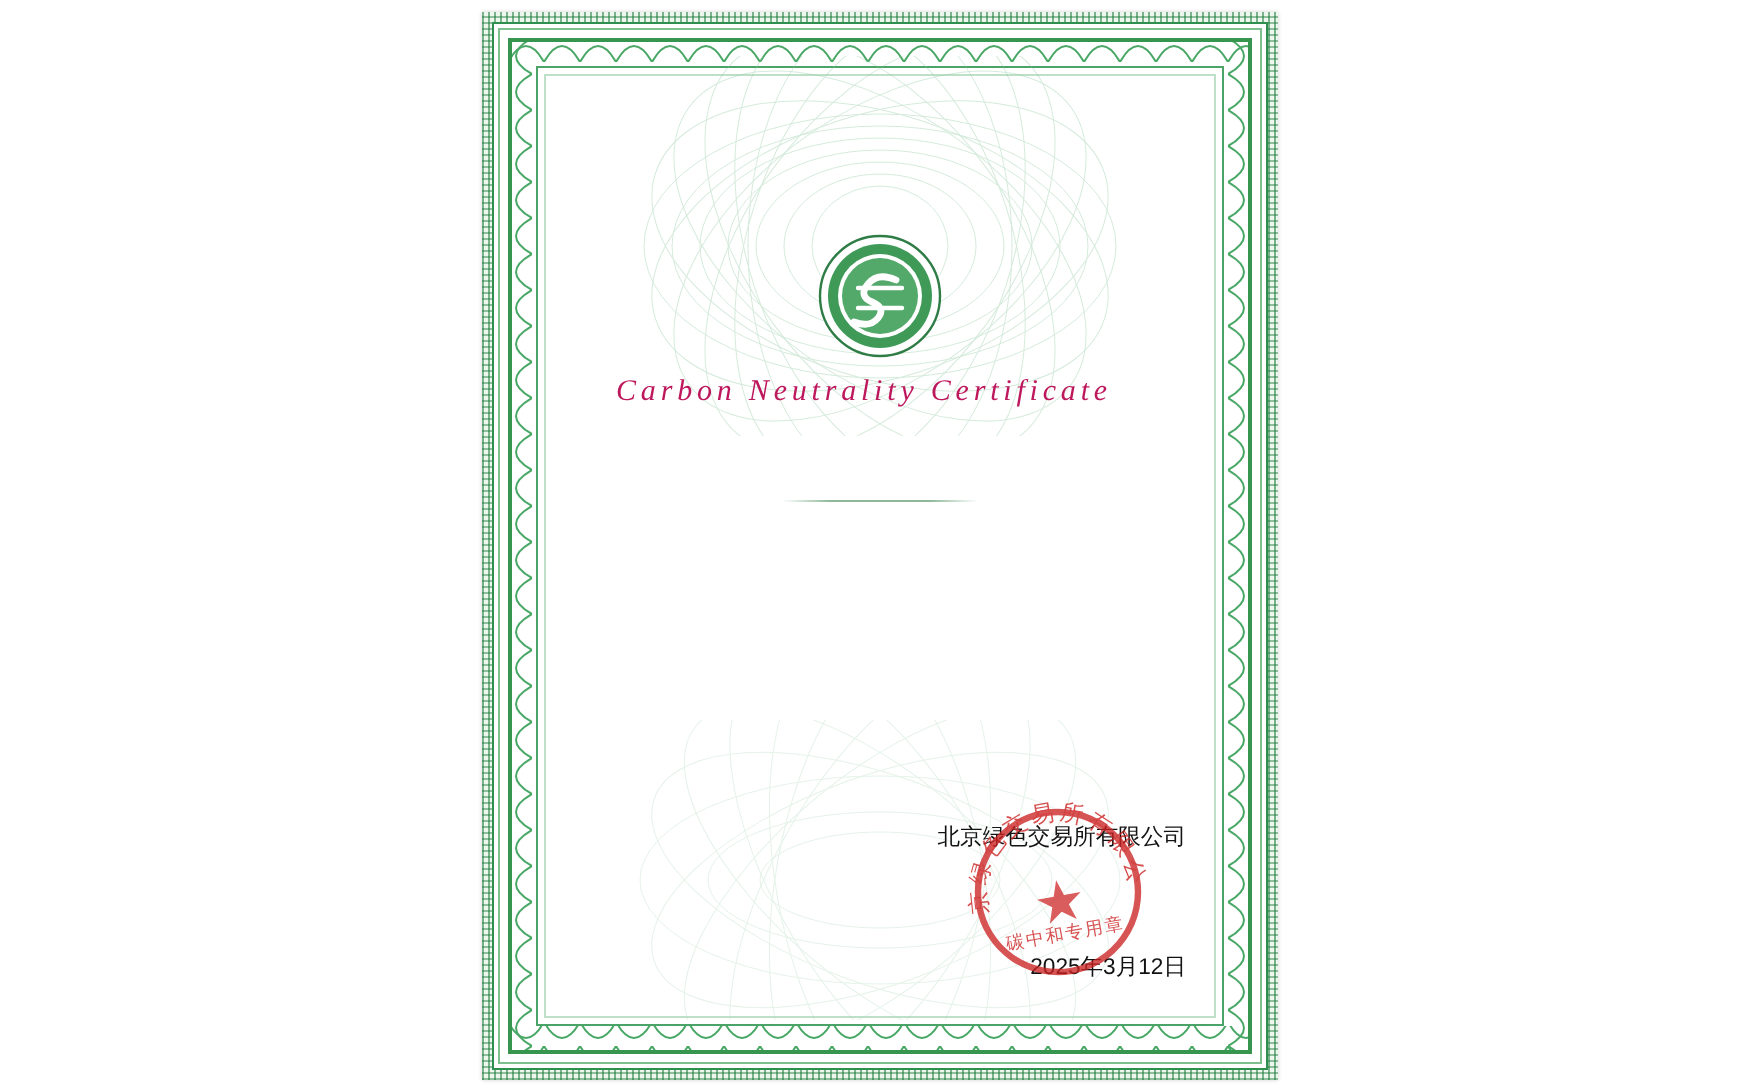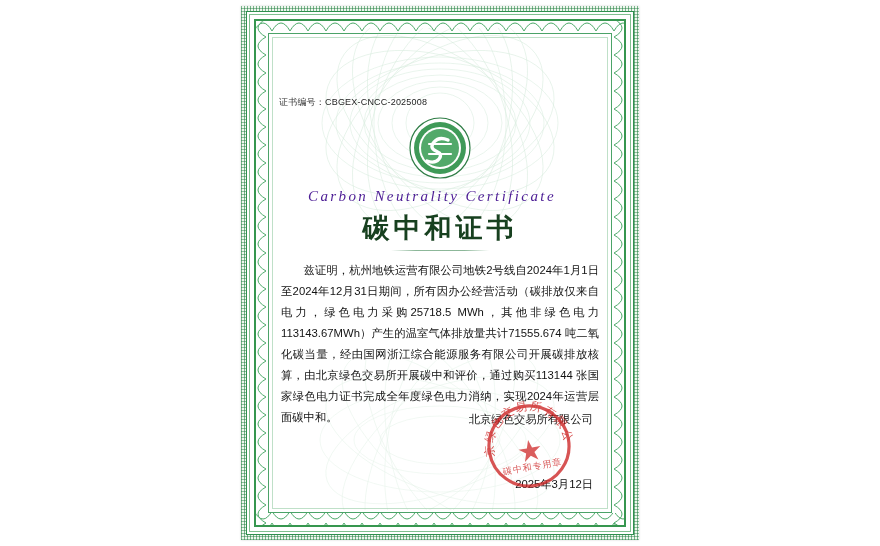--- a/index.html
+++ b/index.html
@@ -128,21 +128,21 @@
   
   .title-en {
     position: absolute;
     left: 0; right: 16px;
     top: 150px;
     text-align: center;
     font-family: "Liberation Serif", serif;
     font-style: italic;
     font-size: 15px;
     letter-spacing: 2.4px;
-    color: #4c1d95;
+    color: #be185d;
   }
   .title-cn {
     position: absolute;
     left: 0; right: 0;
     top: 172px;
     text-align: center;
     font-family: "Liberation Serif", serif;
     font-weight: bold;
     font-size: 27px;
     letter-spacing: 4px;
@@ -285,41 +285,36 @@
           <ellipse cx="150" cy="80" rx="120" ry="52" transform="rotate(140 150 80)"></ellipse>
           <ellipse cx="150" cy="80" rx="120" ry="52" transform="rotate(160 150 80)"></ellipse>
           <ellipse cx="150" cy="80" rx="86" ry="34"></ellipse>
           <ellipse cx="150" cy="80" rx="60" ry="24"></ellipse>
         </g>
       </svg>
     </div>
 
     <div class="content">
 
-      <div class="cert-no">
-        <span class="lbl">证书编号：</span><span class="val">CBGEX-CNCC-2025008</span>
-      </div>
 
       <div class="emblem-wrap">
         <svg width="64" height="64" viewBox="0 0 64 64">
           <circle cx="32" cy="32" r="30" fill="#ffffff" stroke="#2f7d46" stroke-width="1.2"></circle>
           <circle cx="32" cy="32" r="26" fill="#3f9a58"></circle>
           <circle cx="32" cy="32" r="21" fill="#ffffff"></circle>
           <circle cx="32" cy="32" r="19" fill="#52a96a"></circle>
           <path d="M40 24 q-9 -4 -14 2 q-5 6 2 9 q7 3 3 8 q-4 5 -12 2" fill="none" stroke="#ffffff" stroke-width="3.4" stroke-linecap="round"></path>
           <path d="M21 28 h22" stroke="#ffffff" stroke-width="2.2" stroke-linecap="round"></path>
           <path d="M21 38 h22" stroke="#ffffff" stroke-width="2.2" stroke-linecap="round"></path>
         </svg>
       </div>
 
       <div class="title-en">Carbon  Neutrality   Certificate</div>
-      <div class="title-cn">碳中和证书</div>
       <div class="title-rule"></div>
 
-      <div class="body-text">兹证明，杭州地铁运营有限公司地铁2号线自2024年1月1日至2024年12月31日期间，所有因办公经营活动（碳排放仅来自电力，绿色电力采购25718.5 MWh，其他非绿色电力113143.67MWh）产生的温室气体排放量共计71555.674 吨二氧化碳当量，经由国网浙江综合能源服务有限公司开展碳排放核算，由北京绿色交易所开展碳中和评价，通过购买113144 张国家绿色电力证书完成全年度绿色电力消纳，实现2024年运营层面碳中和。</div>
 
       <div class="signature">北京绿色交易所有限公司</div>
       <div class="sig-date">2025年3月12日</div>
 
       <div class="seal">
         <svg width="104" height="104" viewBox="0 0 104 104">
           <defs>
             <path id="sealArc" d="M 52,52 m -38,0 a 38,38 0 1,1 76,0"></path>
             <path id="sealArcText" d="M 16,52 a 36,36 0 1 1 72,0"></path>
           </defs>

